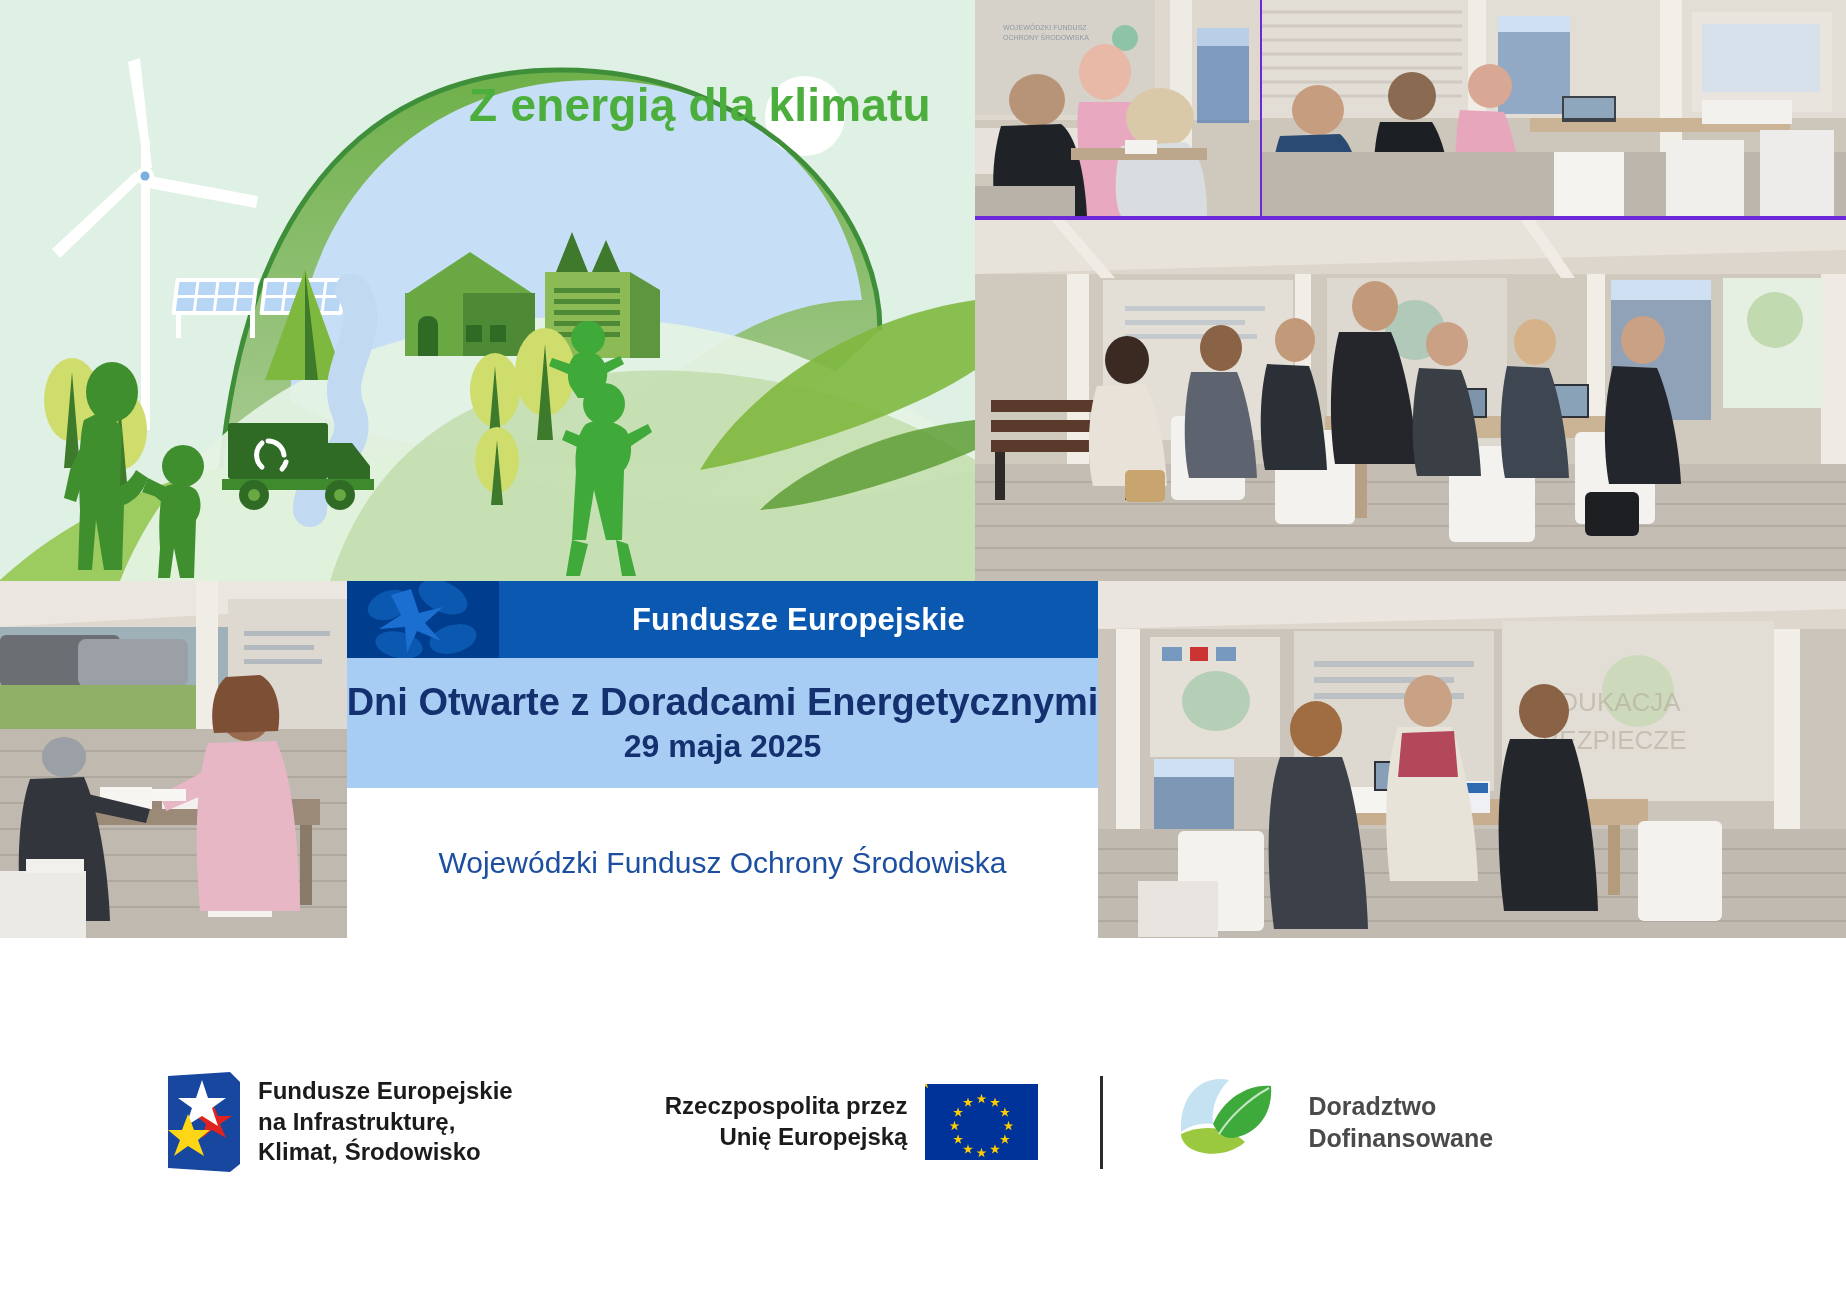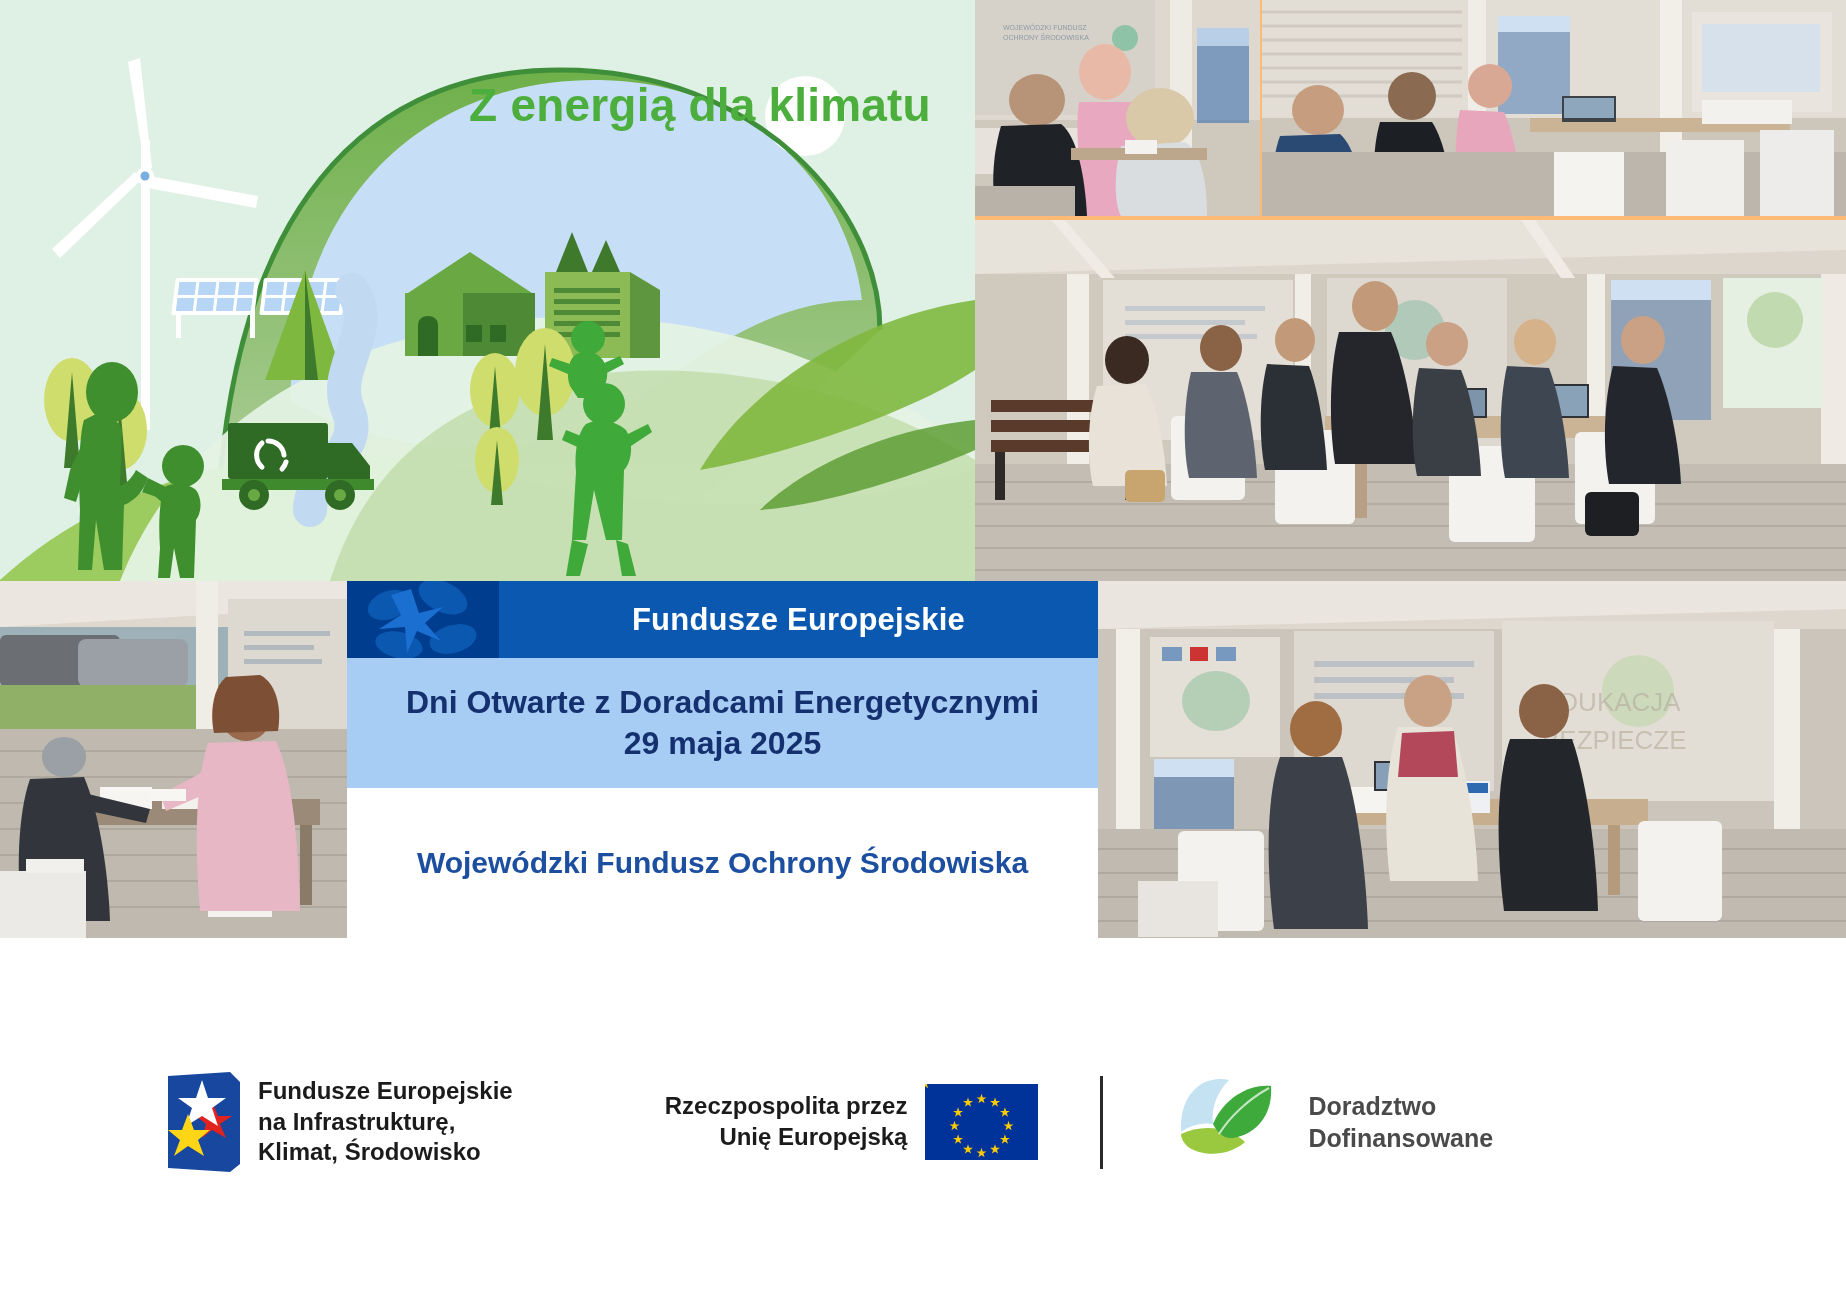--- a/index.html
+++ b/index.html
@@ -1,19 +1,19 @@
 <!DOCTYPE html>
 <html><head>
 <meta charset="utf-8">
 <style>
   * { box-sizing: border-box; margin:0; padding:0; }
   html,body { width:1846px; height:1306px; background:#ffffff;
     font-family:"Liberation Sans", sans-serif; overflow:hidden; }
 
-  #poster { position:relative; width:1846px; height:1306px; background:#fdba74; }
+  #poster { position:relative; width:1846px; height:1306px; background:#6d28d9; }
 
   
   .illus { position:absolute; left:0; top:0; width:975px; height:581px;
            background:#dff0e4; overflow:hidden; }
   .illus svg { position:absolute; left:0; top:0; width:975px; height:581px; }
   .slogan { position:absolute; left:430px; top:78px; width:540px;
             text-align:center; font-size:46px; font-weight:700;
             color:#4caf3d; letter-spacing:.2px; white-space:nowrap; }
 
   
@@ -31,26 +31,26 @@
             background:#ffffff; overflow:hidden; }
   .fe-strip { position:relative; width:100%; height:77px; background:#0a58b0; }
   .fe-mark  { position:absolute; left:0; top:0; width:152px; height:77px;
               background:#003d8f; overflow:hidden; }
   .fe-title { position:absolute; left:152px; top:0; right:0; height:77px;
               display:flex; align-items:center; justify-content:center;
               color:#fff; font-size:31px; font-weight:700; letter-spacing:.2px; }
   .lightblue { width:100%; height:130px; background:#a8cdf5;
                display:flex; flex-direction:column; align-items:center;
                justify-content:center; gap:4px; }
-  .lb-l1 { color:#14306e; font-size:32px; font-weight:700; white-space:nowrap; }
+  .lb-l1 { color:#14306e; font-size:38px; font-weight:700; white-space:nowrap; }
   .lb-l2 { color:#14306e; font-size:32px; font-weight:700; }
   .whitebox { width:100%; height:150px; background:#fff;
               display:flex; flex-direction:column; align-items:center;
               justify-content:center; gap:6px; }
-  .wb-l1, .wb-l2 { color:#1d4fa0; font-size:30px; font-weight:700; white-space:nowrap; }
+  .wb-l1, .wb-l2 { color:#1d4fa0; font-size:30px; font-weight:400; white-space:nowrap; }
 
   
   .footer { position:absolute; left:0; top:938px; width:1846px; height:368px;
             background:#ffffff; display:flex; align-items:center;
             justify-content:flex-start; padding-left:168px; gap:0; }
   .logo-unit { display:flex; align-items:center; }
   .fe-foot-mark { width:72px; height:100px; position:relative; overflow:hidden; }
   .fe-foot-txt { margin-left:18px; font-size:24px; font-weight:700; color:#1b1b1b;
                  line-height:1.28; white-space:nowrap; }
   .pl-flag { width:113px; height:72px; border:1px solid #d6d6d6; overflow:hidden; }

